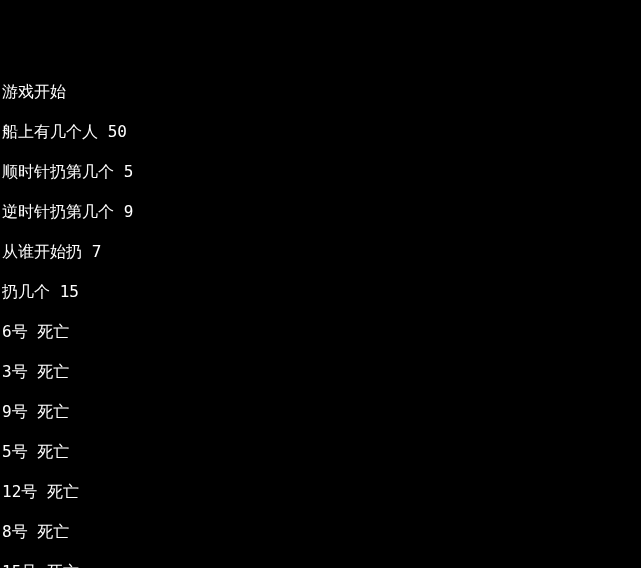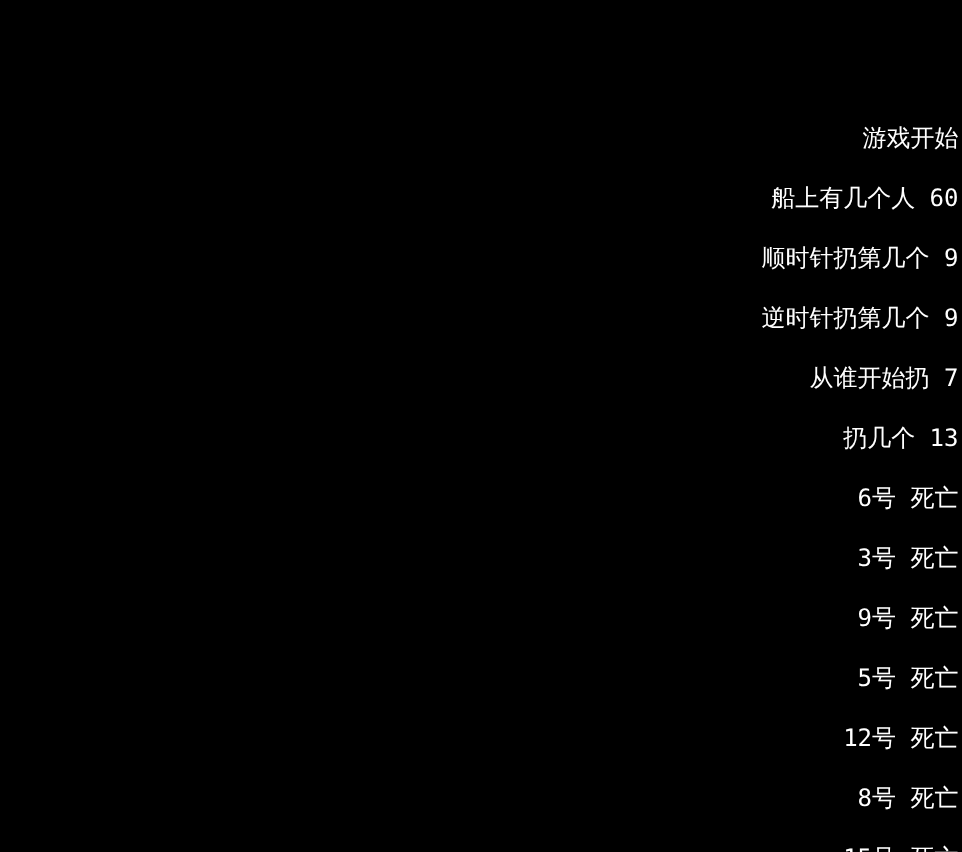--- a/index.html
+++ b/index.html
@@ -14,34 +14,33 @@
       font-size: 16px;
       line-height: 1.25;
       padding: 2px;
       width: 641px;
       height: 568px;
       overflow: hidden;
       white-space: pre;
     }
     .line {
       display: block;
-      text-align: right;
     }
   </style>
 </head>
 <body>
 
 
 
 <span class="line">游戏开始</span>
-<span class="line">船上有几个人 60</span>
-<span class="line">顺时针扔第几个 9</span>
+<span class="line">船上有几个人 50</span>
+<span class="line">顺时针扔第几个 5</span>
 <span class="line">逆时针扔第几个 9</span>
 <span class="line">从谁开始扔 7</span>
-<span class="line">扔几个 13</span>
+<span class="line">扔几个 15</span>
 <span class="line">6号 死亡</span>
 <span class="line">3号 死亡</span>
 <span class="line">9号 死亡</span>
 <span class="line">5号 死亡</span>
 <span class="line">12号 死亡</span>
 <span class="line">8号 死亡</span>
 <span class="line">15号 死亡</span>
 
 
 

